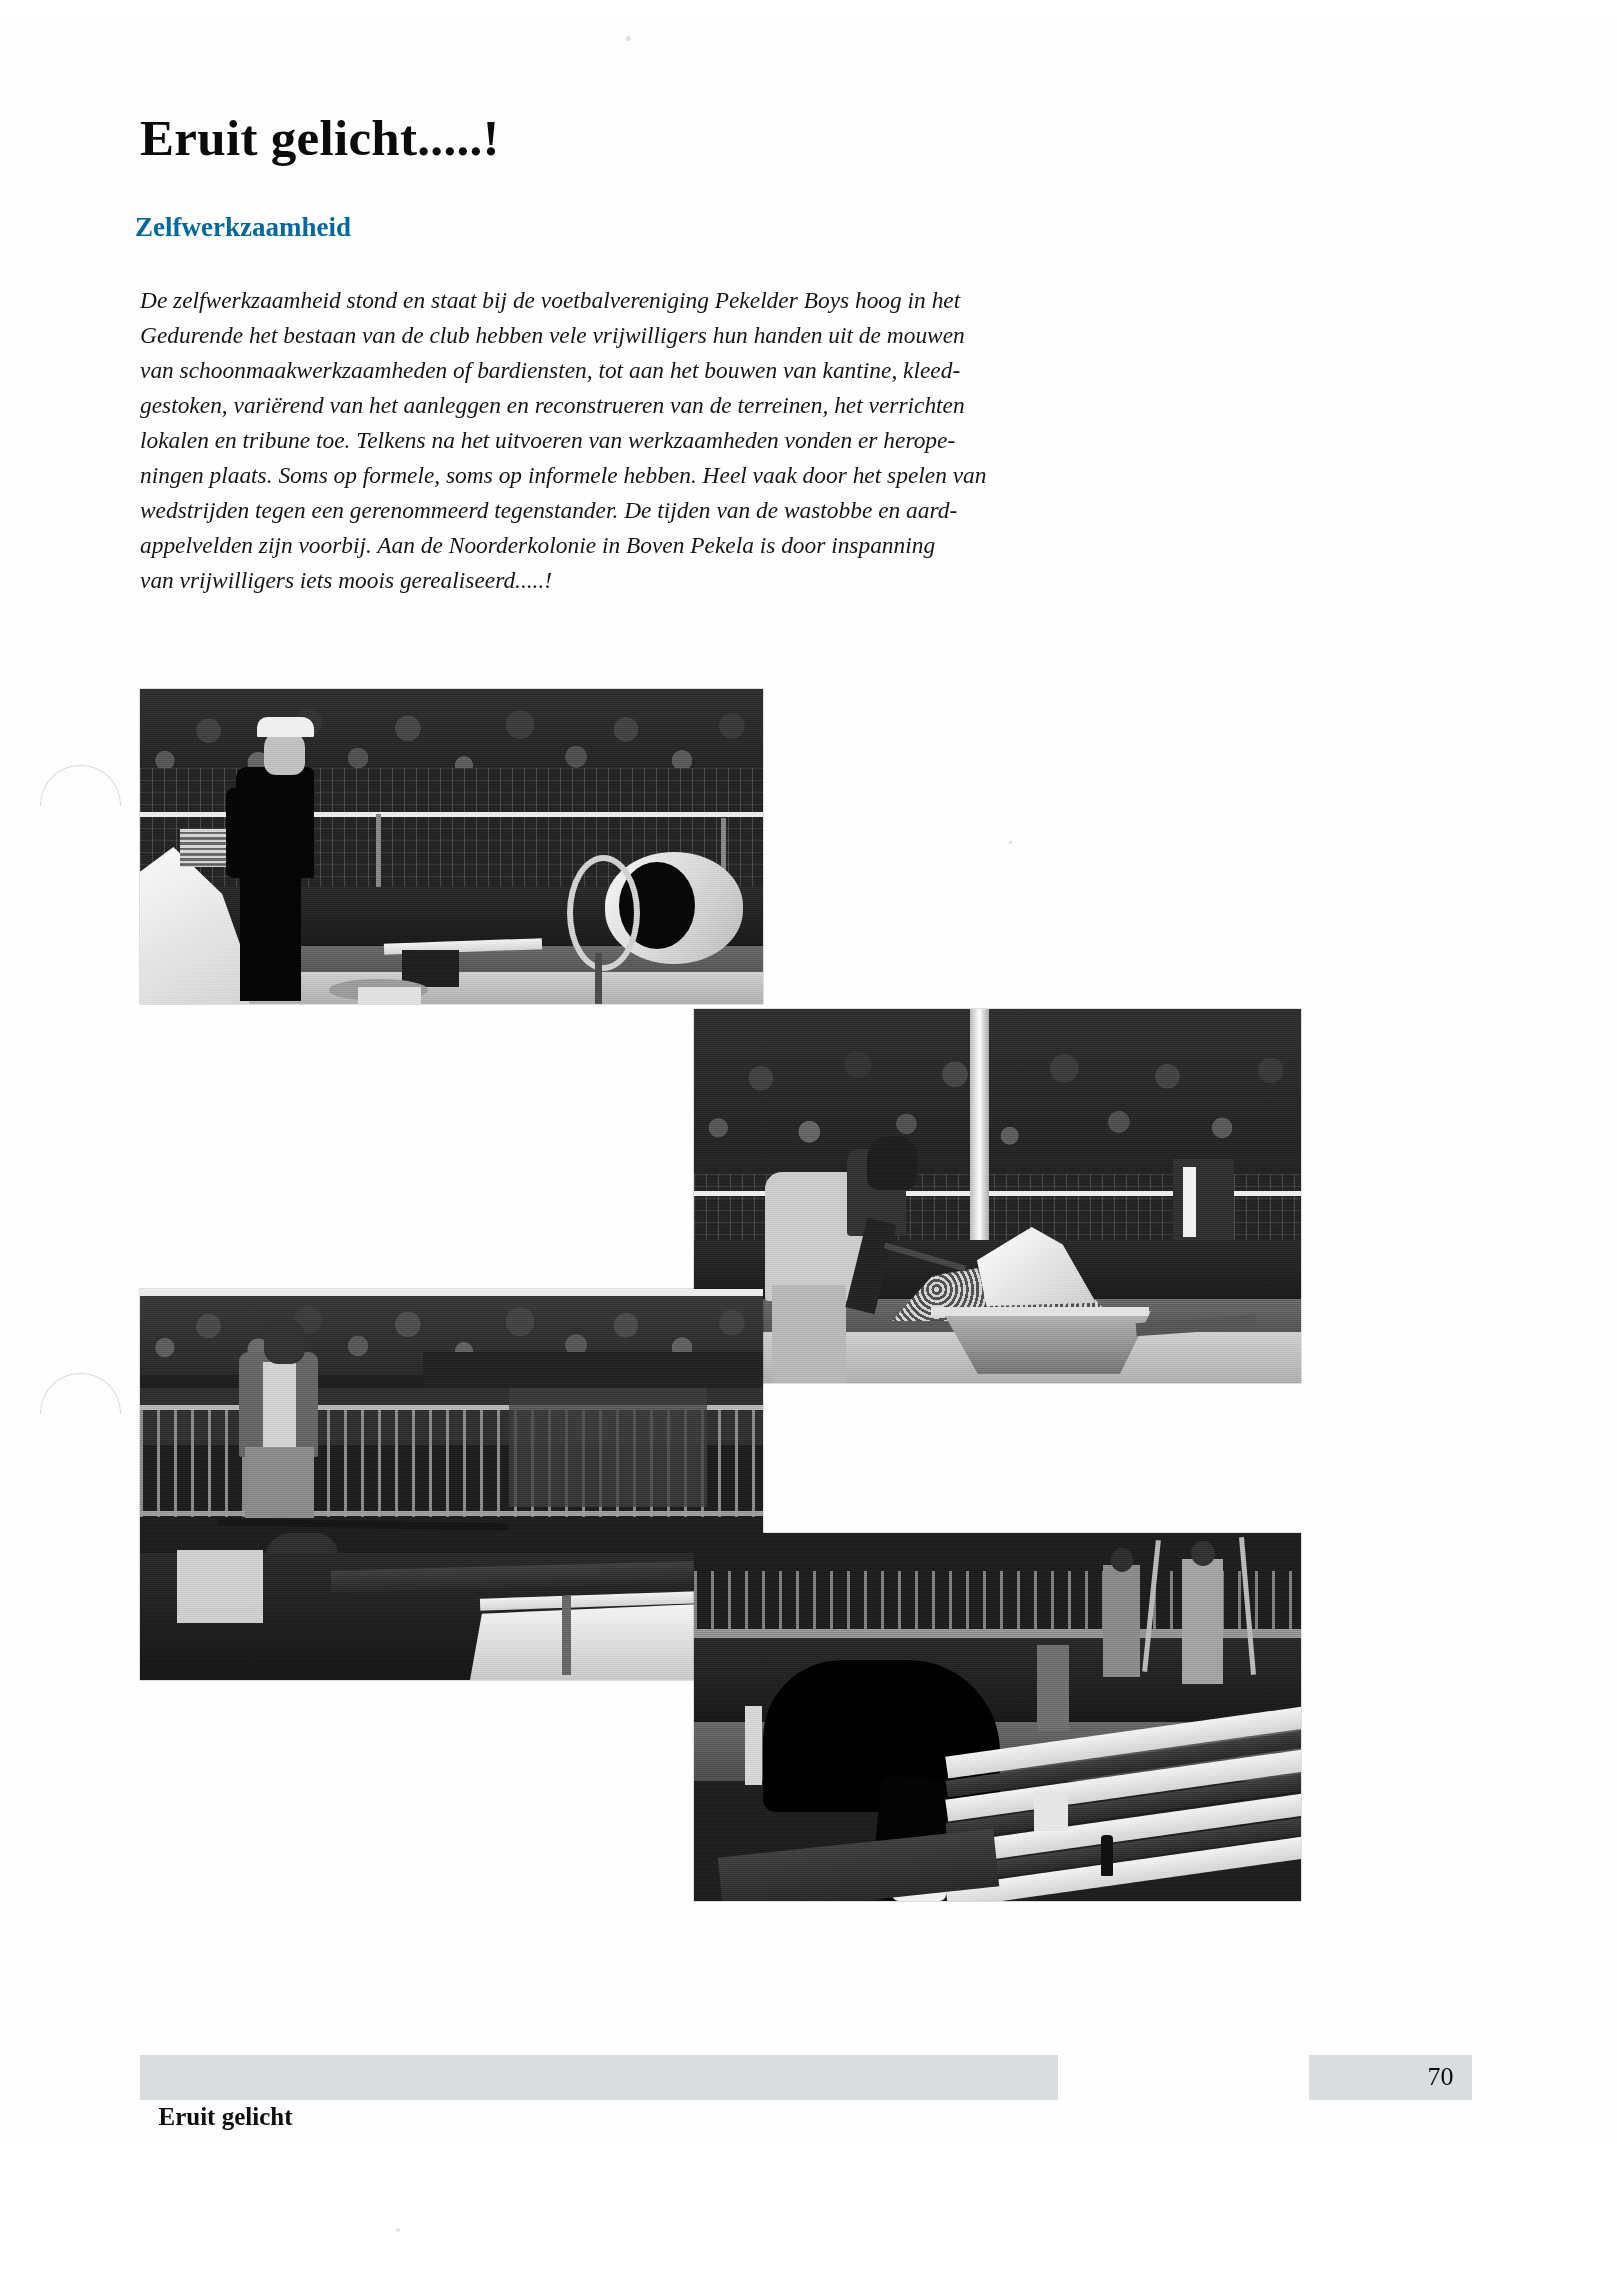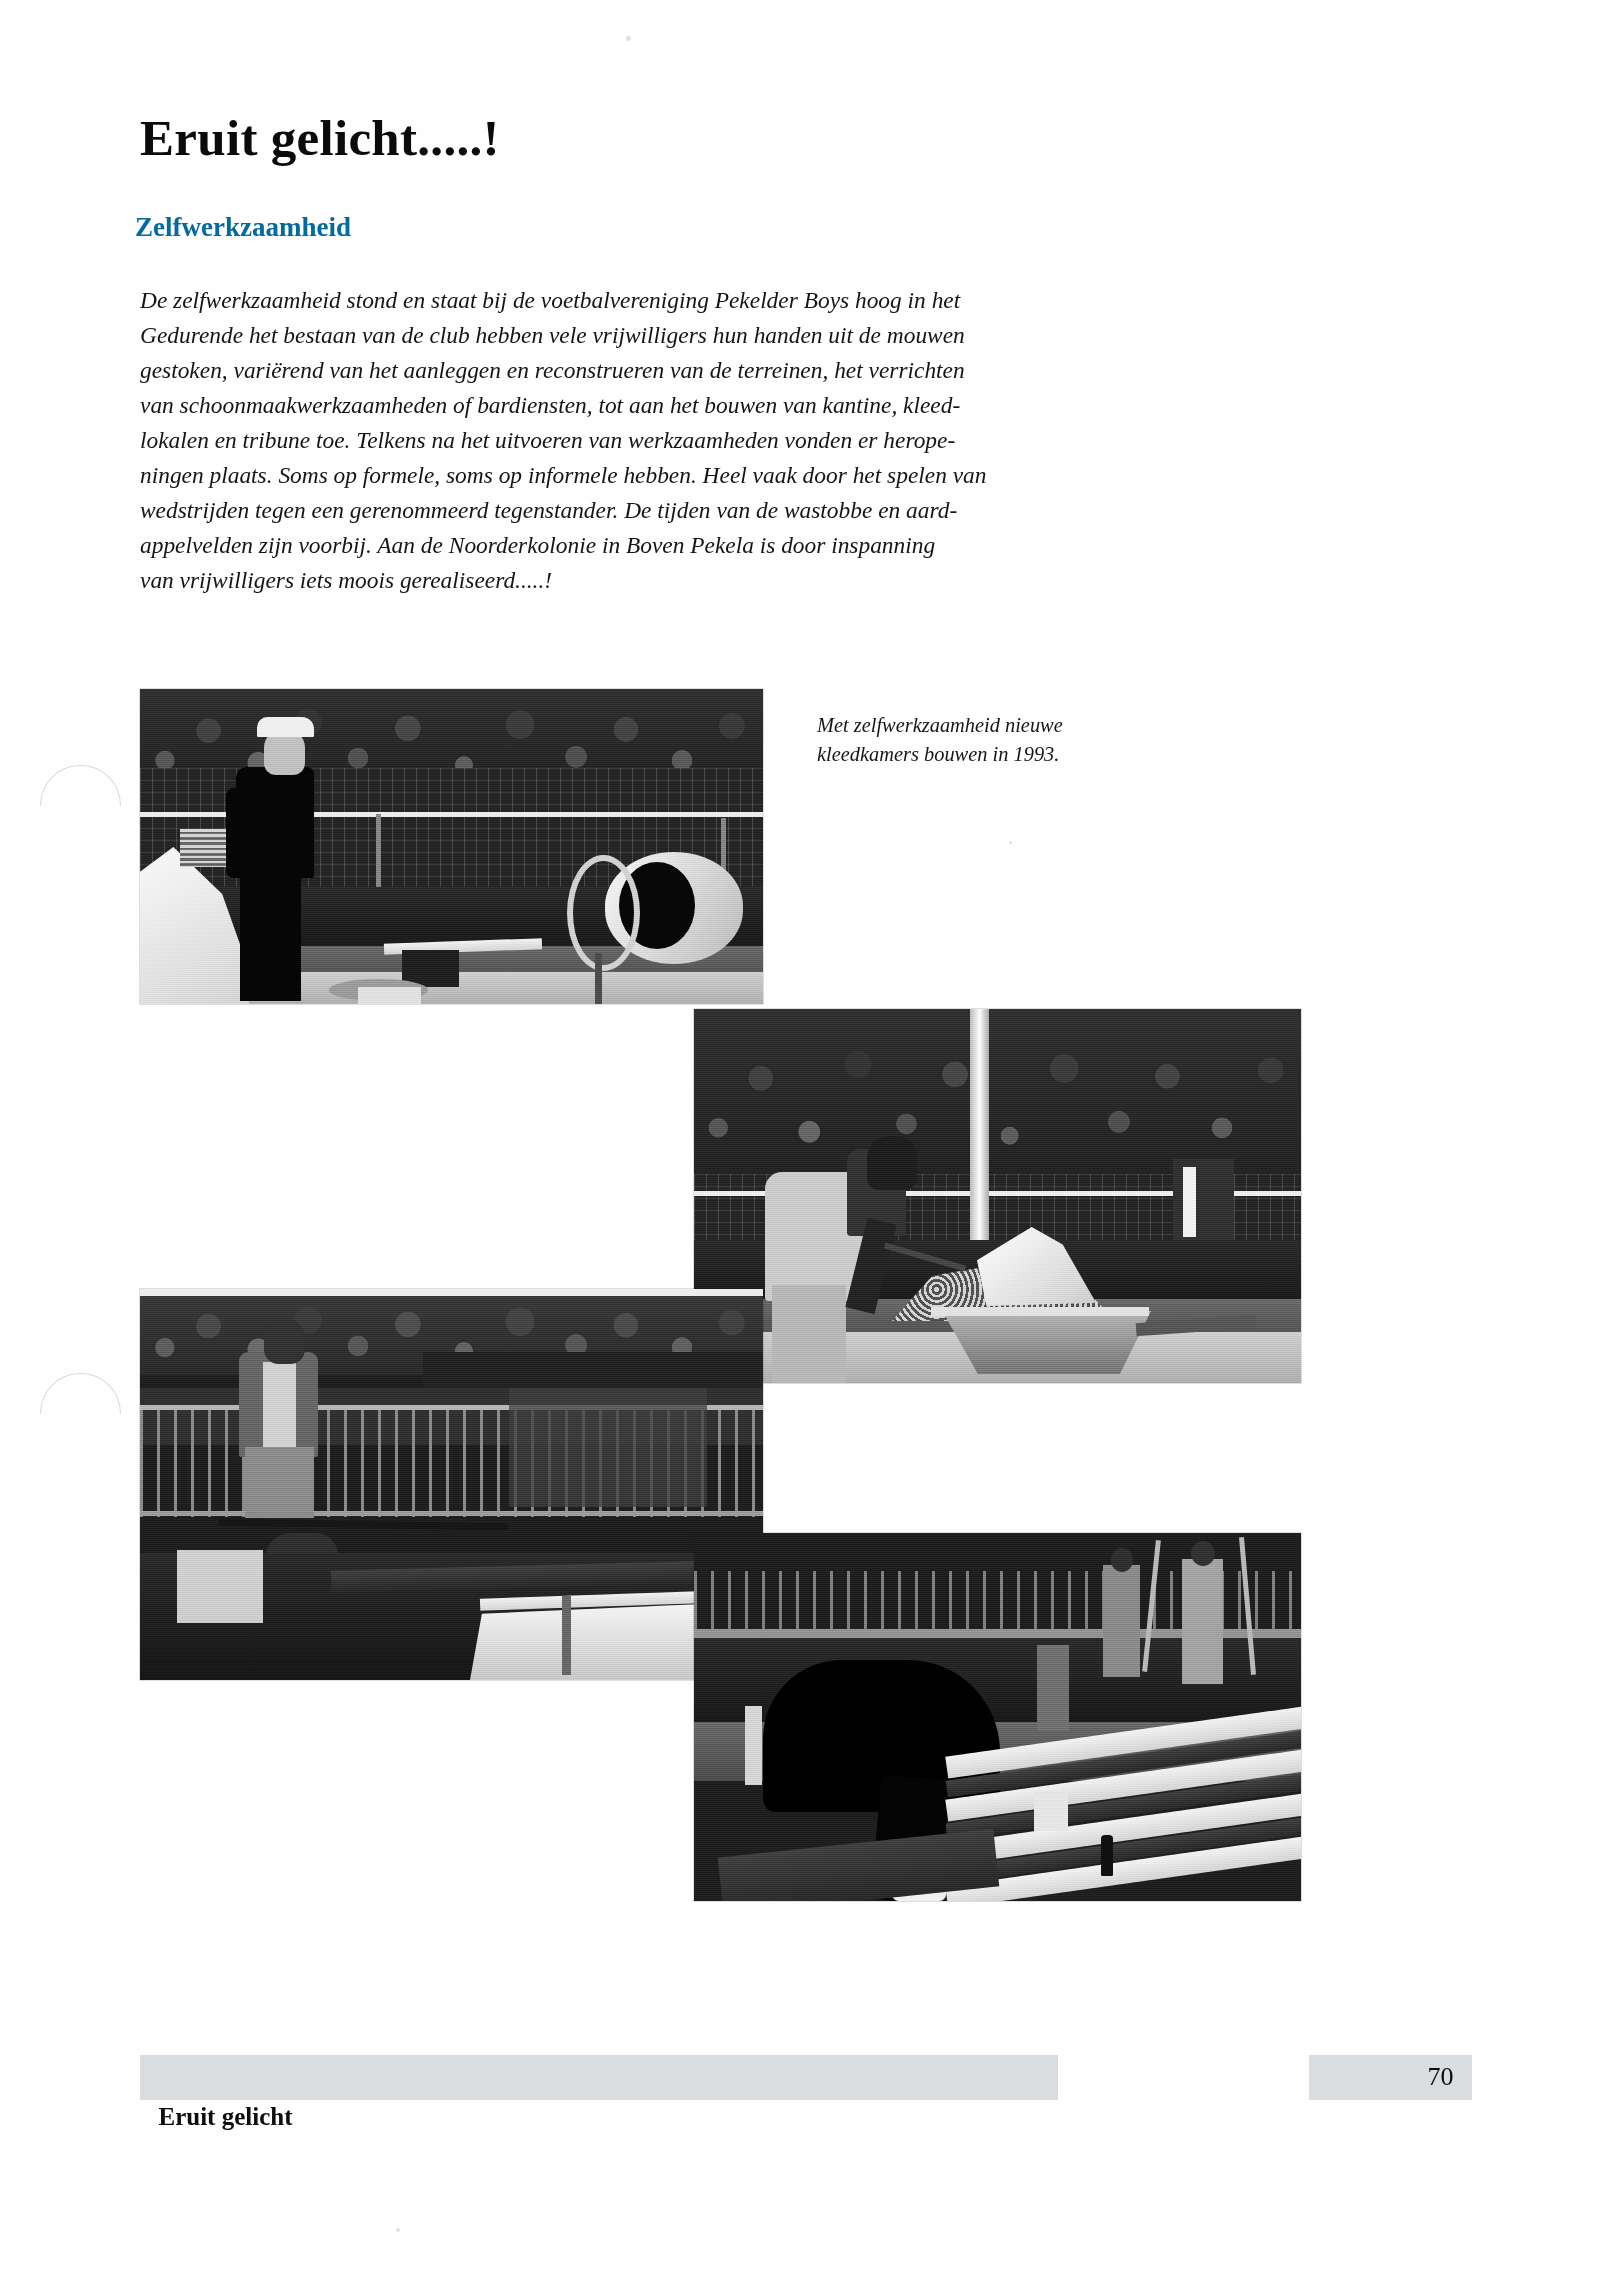--- a/index.html
+++ b/index.html
@@ -231,33 +231,29 @@
   <div class="speck" style="left:626px;top:36px;width:4.6px;height:4.6px;"></div>
   <div class="speck" style="left:396px;top:2228px;width:4px;height:4px;"></div>
   <div class="speck" style="left:1009px;top:841px;width:3.3px;height:3.3px;"></div>
 
   <div class="title">Eruit gelicht.....!</div>
   <div class="subtitle">Zelfwerkzaamheid</div>
 
   <div class="body-copy">
     <span class="ln">De zelfwerkzaamheid stond en staat bij de voetbalvereniging Pekelder Boys hoog in het</span>
     <span class="ln">Gedurende het bestaan van de club hebben vele vrijwilligers hun handen uit de mouwen</span>
+    <span class="ln">van schoonmaakwerkzaamheden of bardiensten, tot aan het bouwen van kantine, kleed-</span>
     <span class="ln">gestoken, variërend van het aanleggen en reconstrueren van de terreinen, het verrichten</span>
-    <span class="ln">van schoonmaakwerkzaamheden of bardiensten, tot aan het bouwen van kantine, kleed-</span>
     <span class="ln">lokalen en tribune toe. Telkens na het uitvoeren van werkzaamheden vonden er herope-</span>
     <span class="ln">ningen plaats. Soms op formele, soms op informele hebben. Heel vaak door het spelen van</span>
     <span class="ln">wedstrijden tegen een gerenommeerd tegenstander. De tijden van de wastobbe en aard-</span>
     <span class="ln">appelvelden zijn voorbij. Aan de Noorderkolonie in Boven Pekela is door inspanning</span>
     <span class="ln">van vrijwilligers iets moois gerealiseerd.....!</span>
   </div>
 
-  <div class="caption">
-    <span class="ln">Met zelfwerkzaamheid nieuwe</span>
-    <span class="ln">kleedkamers bouwen in 1993.</span>
-  </div>
 
   <div class="photo" style="left:140px; top:689px; width:623px; height:315px;">
     <div class="layer treeline" style="top:0; height:119px;"></div>
     <div class="layer mesh" style="left:0; top:79px; width:100%; height:138px;"></div>
     <div class="layer fence-rail" style="left:0; top:123px; width:100%; height:4.6px; background:#e2e0d8;"></div>
     <div class="layer fence-post" style="left:236px; top:125px; width:5.3px; height:165px; background:#8a887f;"></div>
     <div class="layer fence-post" style="left:581px; top:129px; width:4.6px; height:115px; background:#8a887f;"></div>
 
     <div class="layer ground-dark" style="top:198px; height:73px;"></div>
     <div class="layer ground-mid" style="top:257px; height:40px;"></div>

